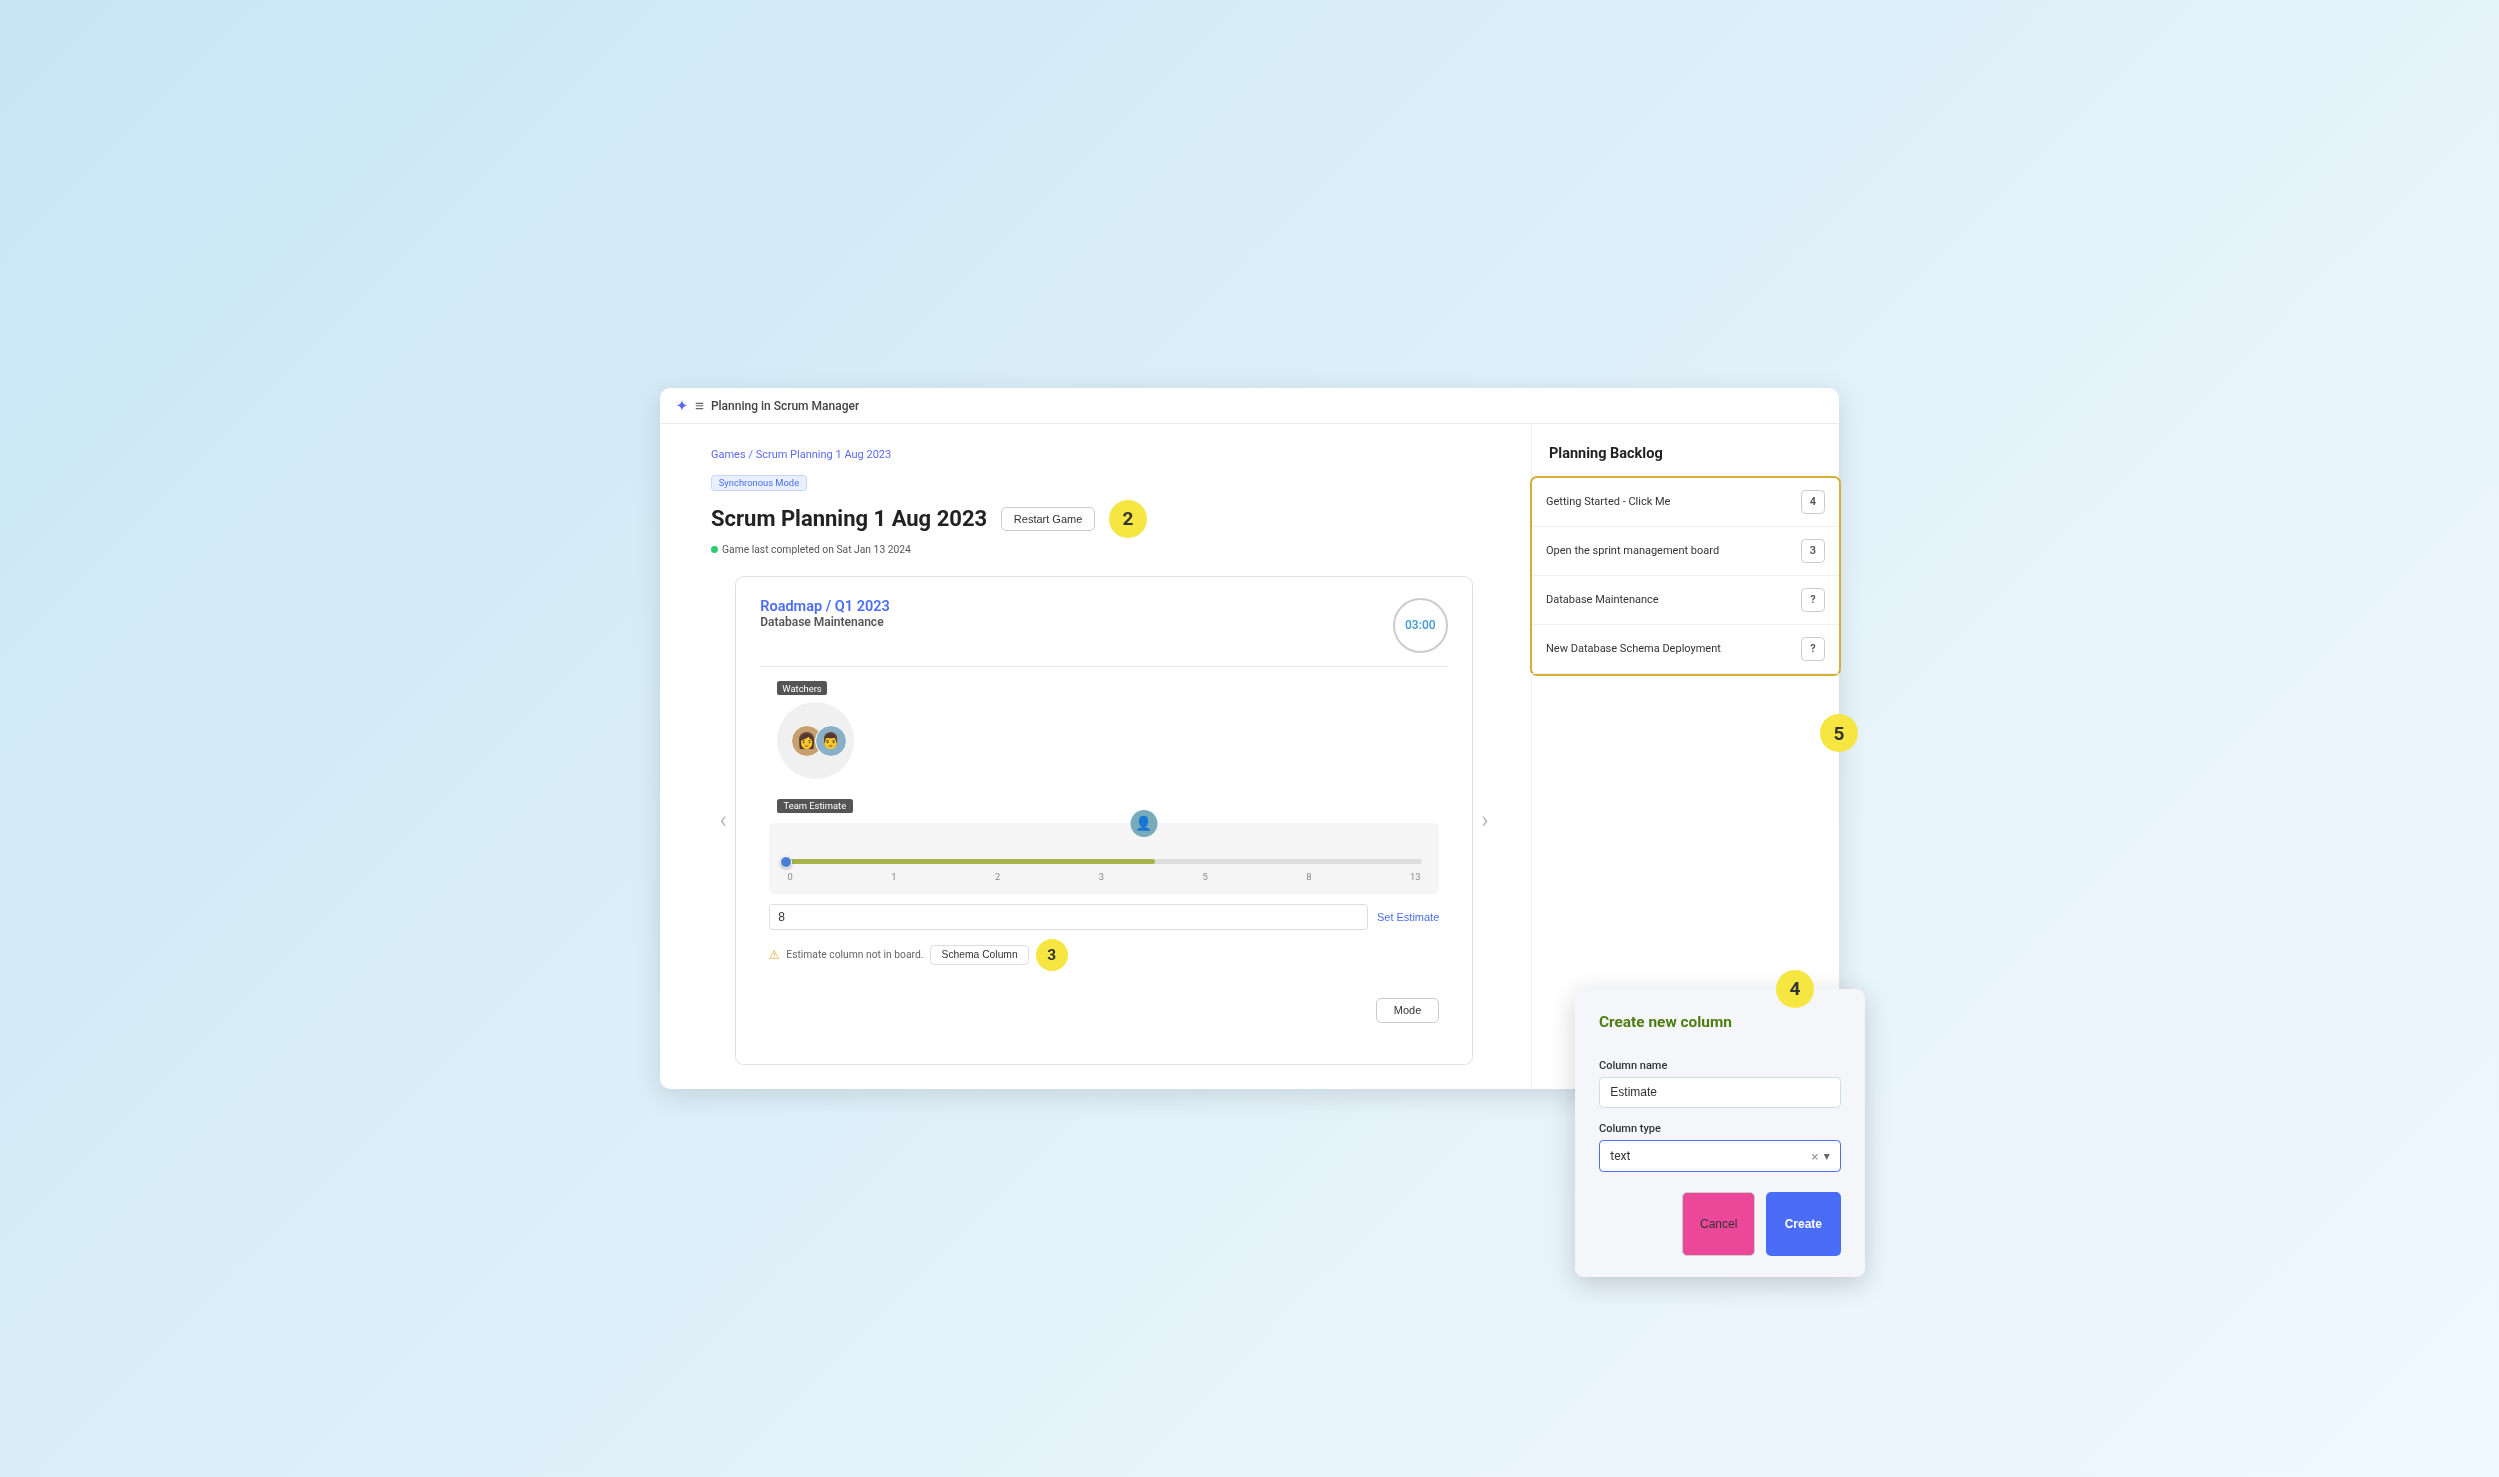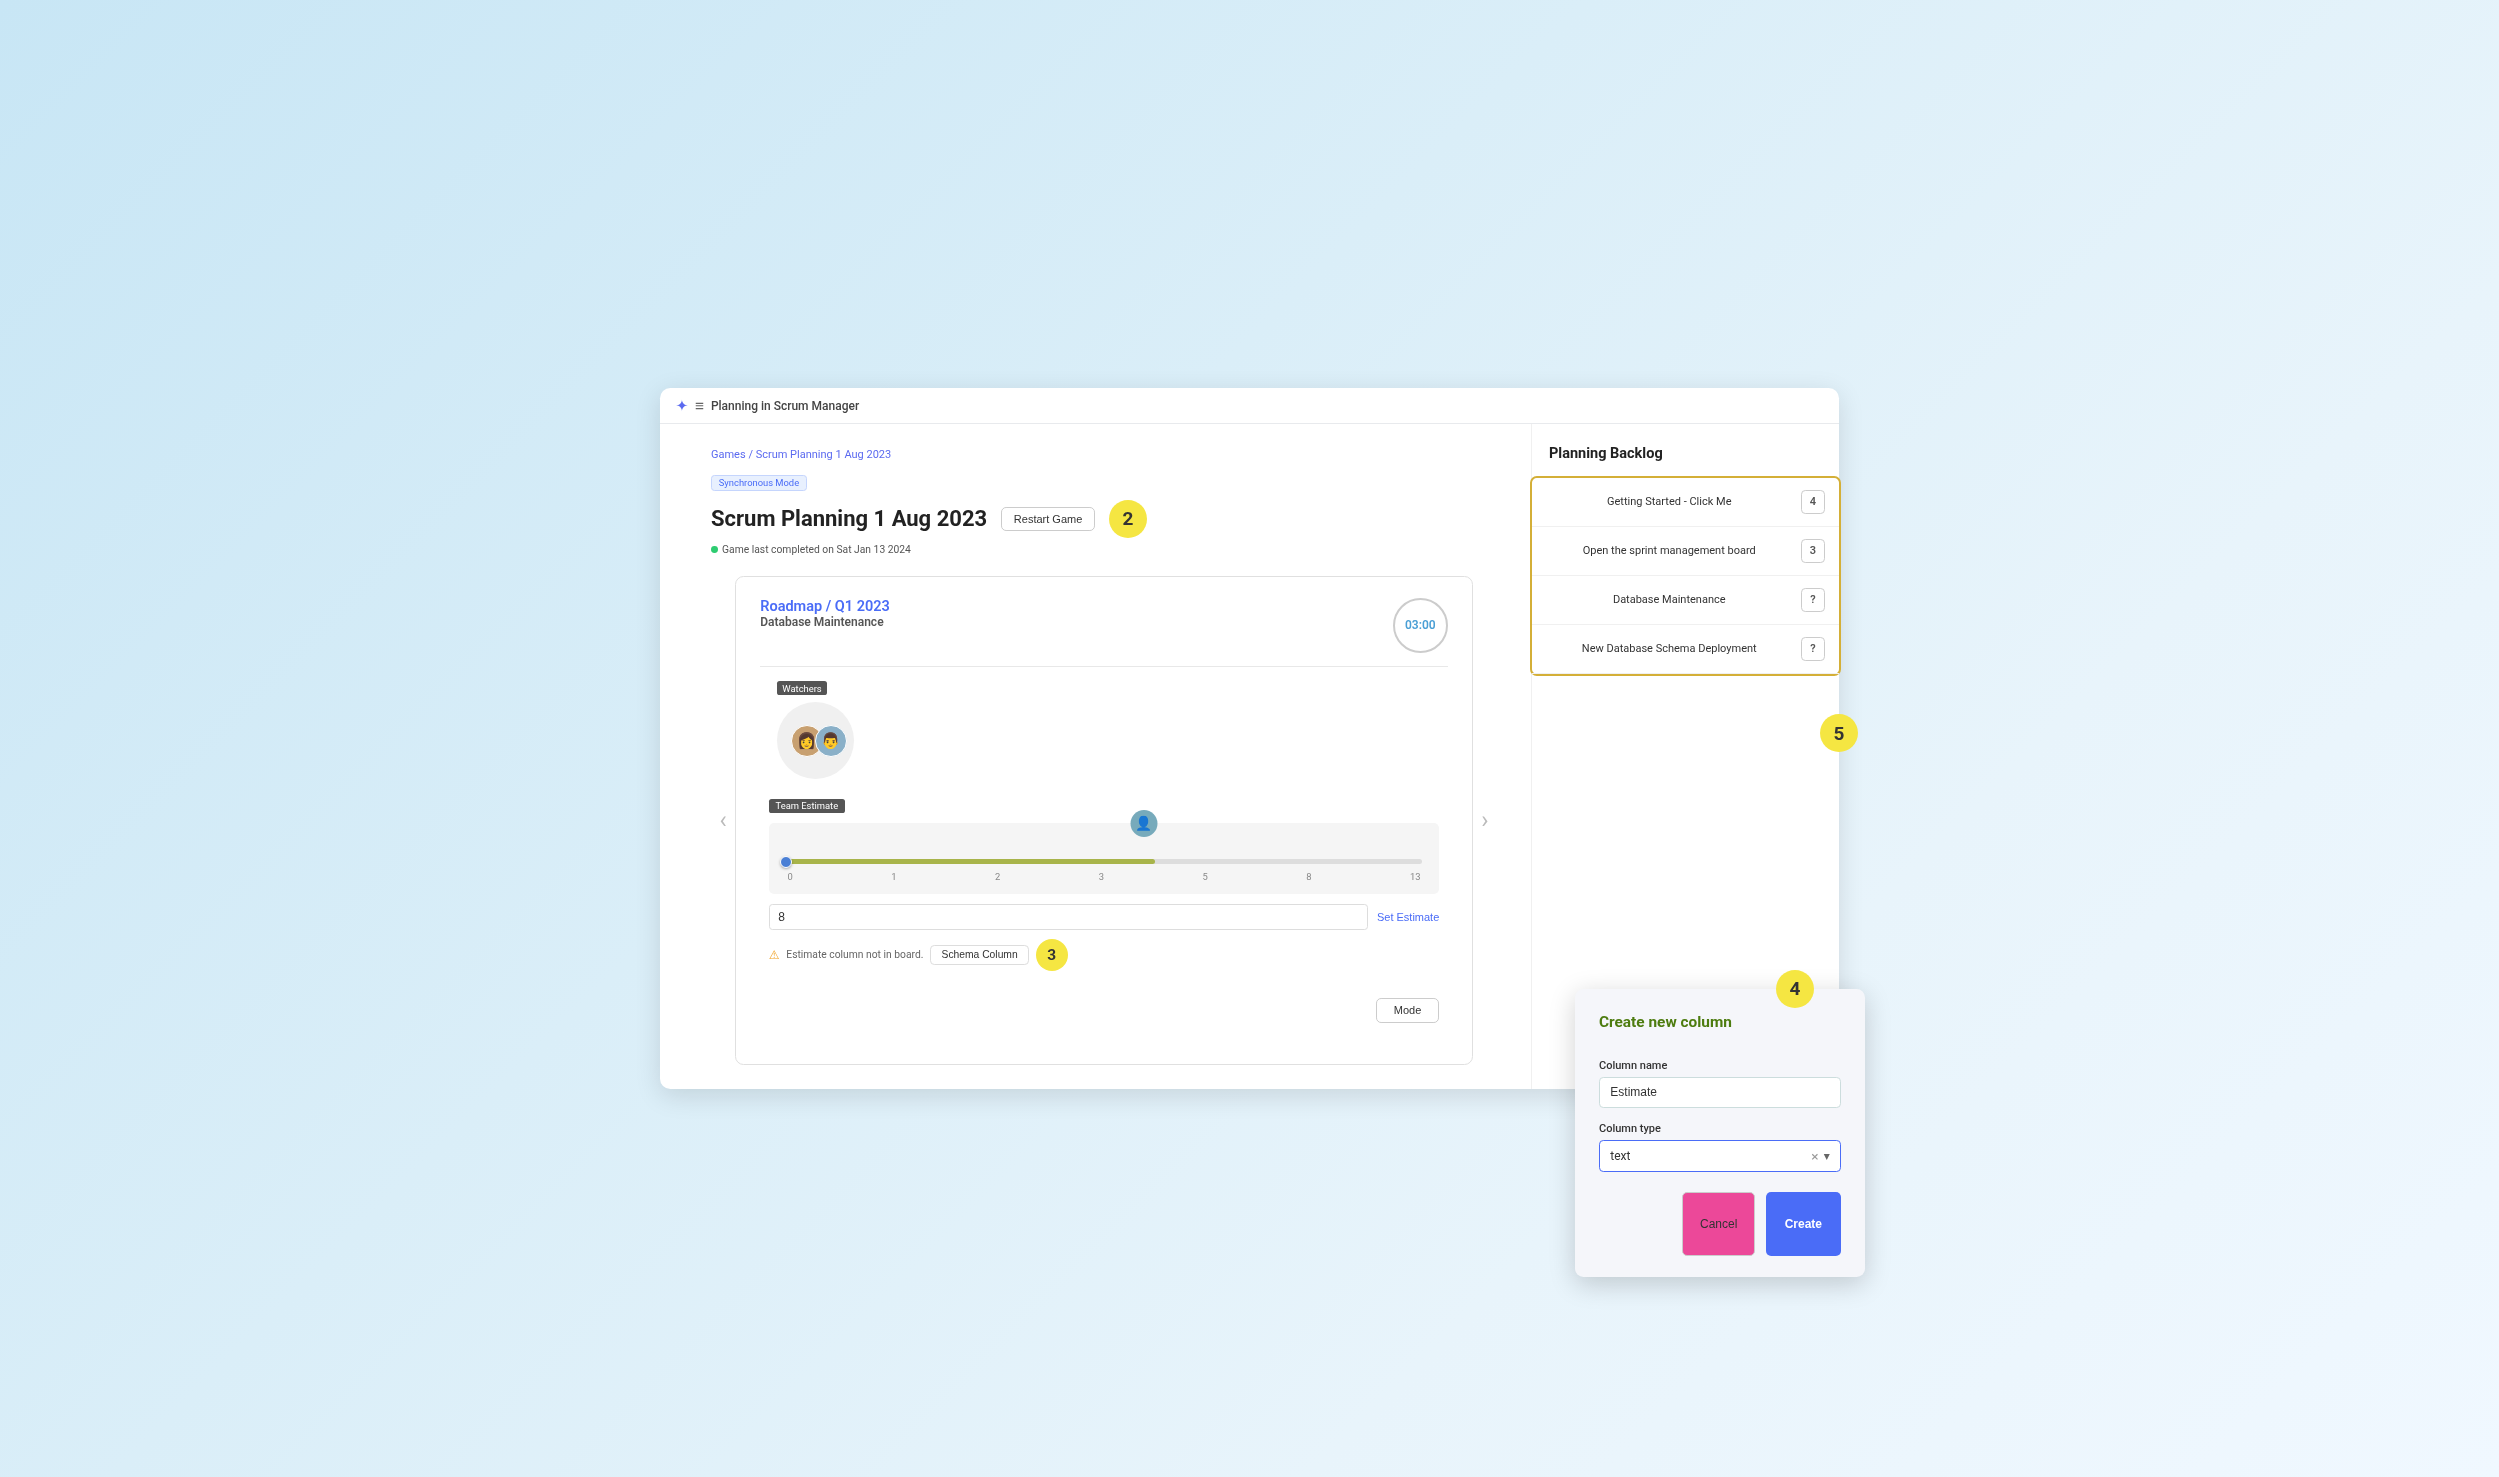--- a/index.html
+++ b/index.html
@@ -195,20 +195,21 @@
       justify-content: center;
     }
     .team-estimate-label {
       display: inline-block;
       background: #555;
       color: #fff;
       font-size: 9.4px;
       border-radius: 2.6px;
       padding: 1.7px 6.8px;
       margin-bottom: 10.3px;
+      margin-left: 8px;
     }
     .slider-section {
       background: #f5f5f5;
       border-radius: 5.1px;
       padding: 15.4px 17px 12px;
       position: relative;
     }
     .slider-avatar {
       width: 27px;
       height: 27px;
@@ -315,21 +316,20 @@
       color: #222;
       padding: 0 17px 13.7px;
     }
     .backlog-item {
       display: flex;
       align-items: center;
       padding: 12px 13.7px;
       border-bottom: 0.9px solid #f0f0f0;
       gap: 8.5px;
       cursor: pointer;
-      text-align: center;
     }
     .backlog-item-text {
       flex: 1;
       font-size: 11px;
       color: #333;
     }
     .backlog-badge {
       min-width: 24px;
       height: 24px;
       border: 0.9px solid #ccc;

